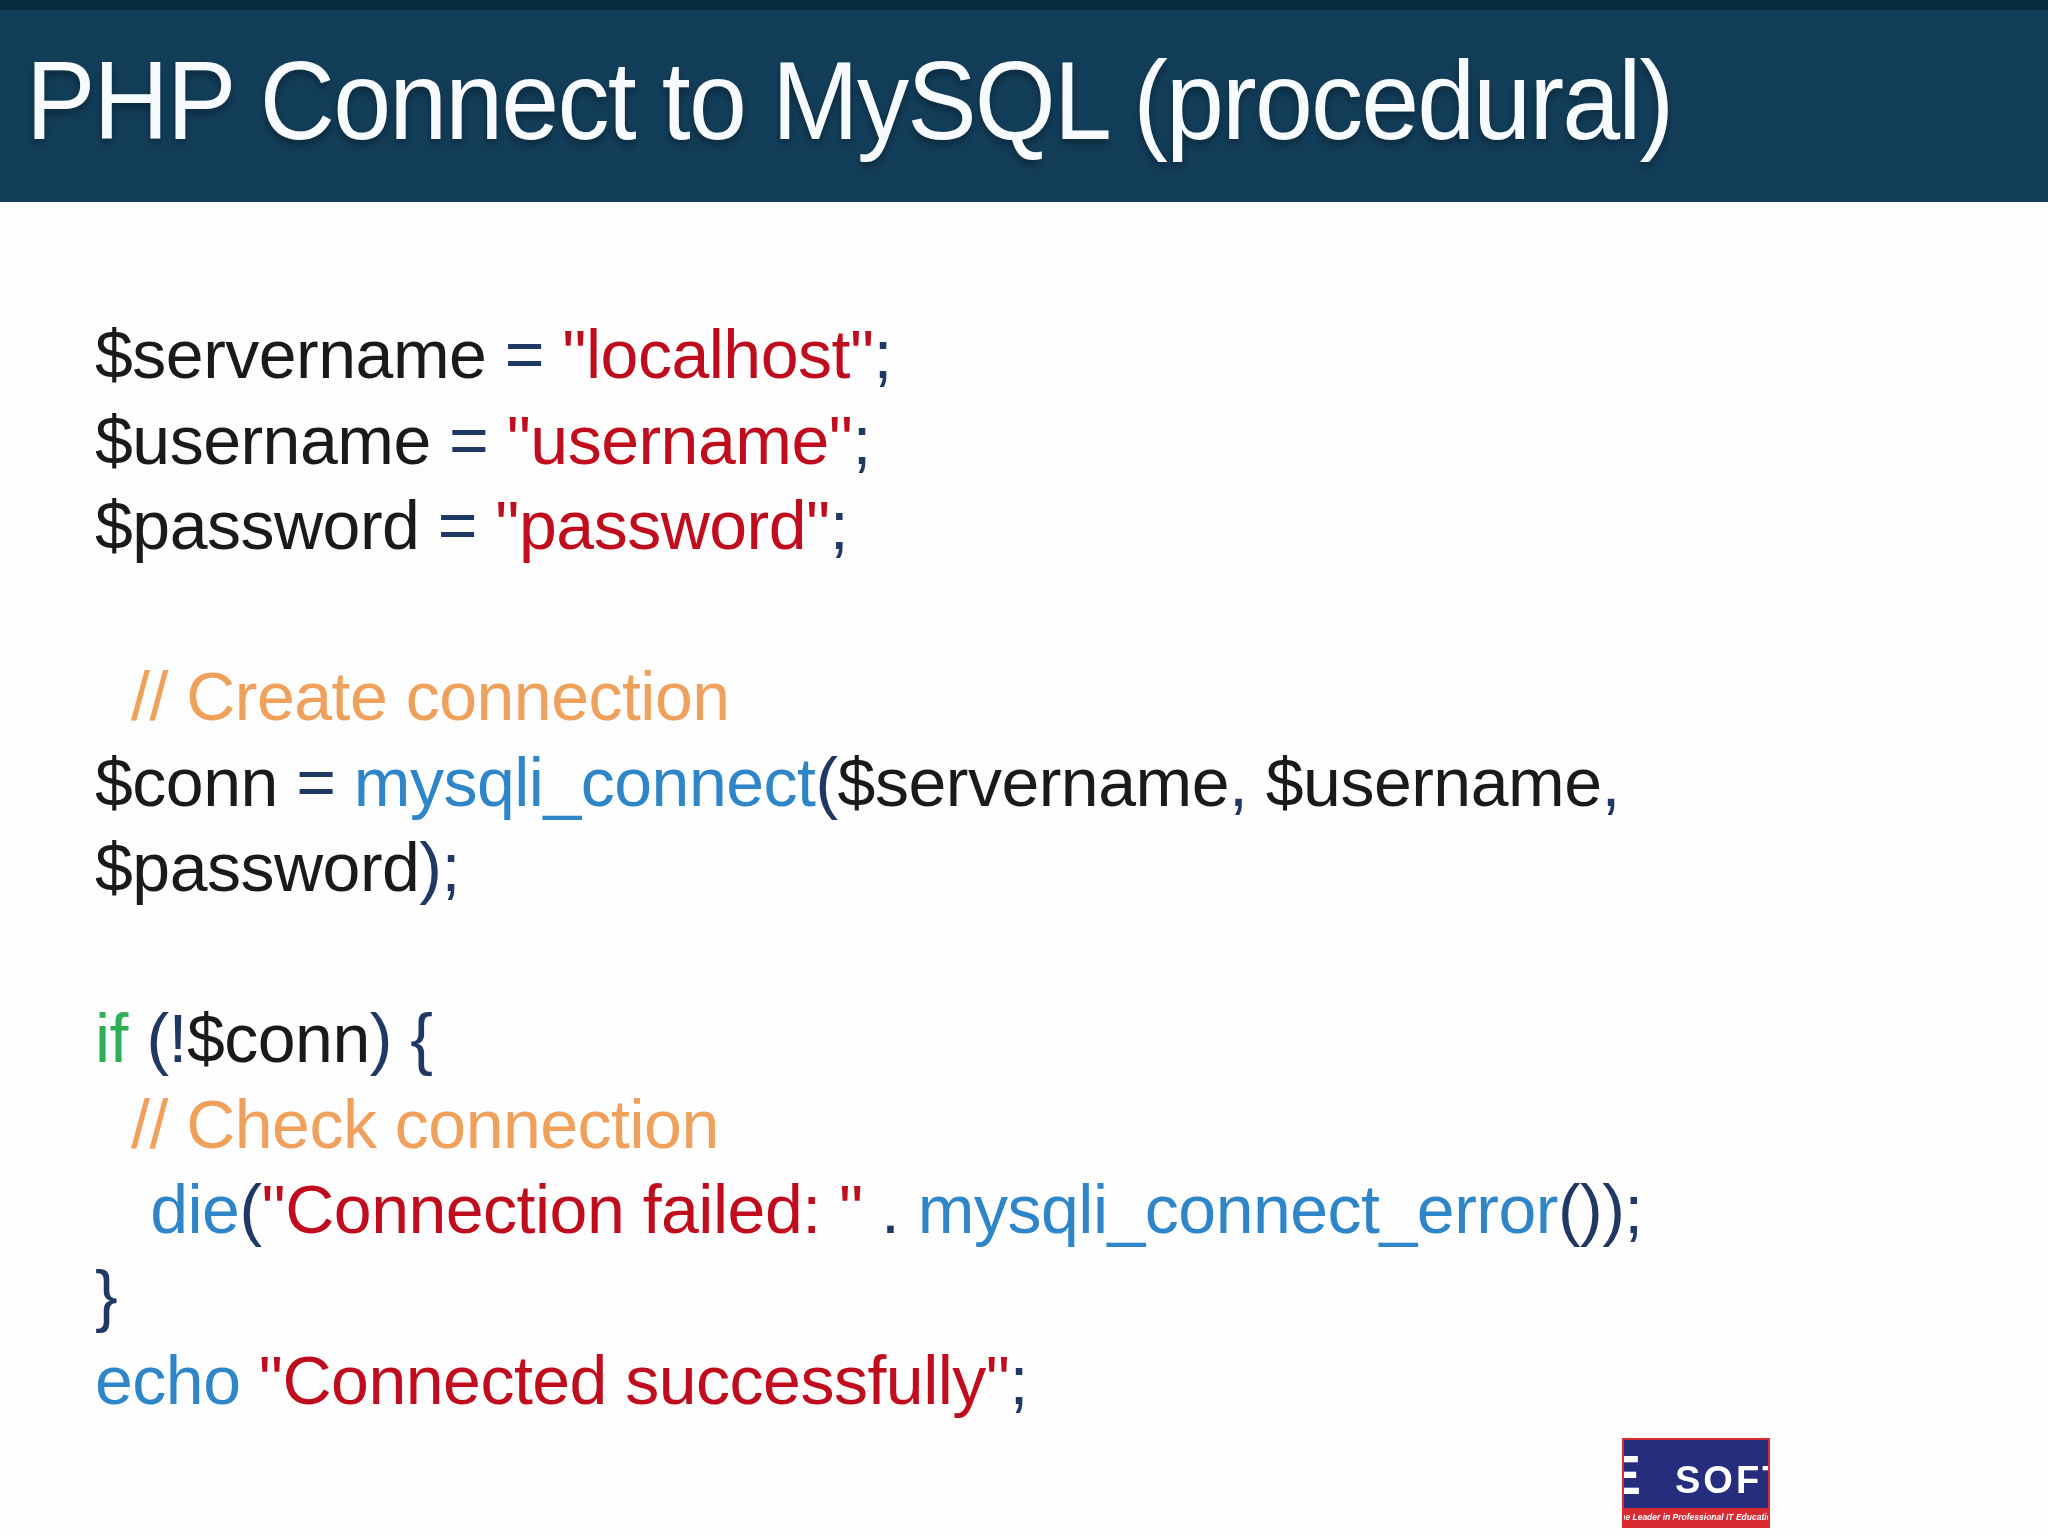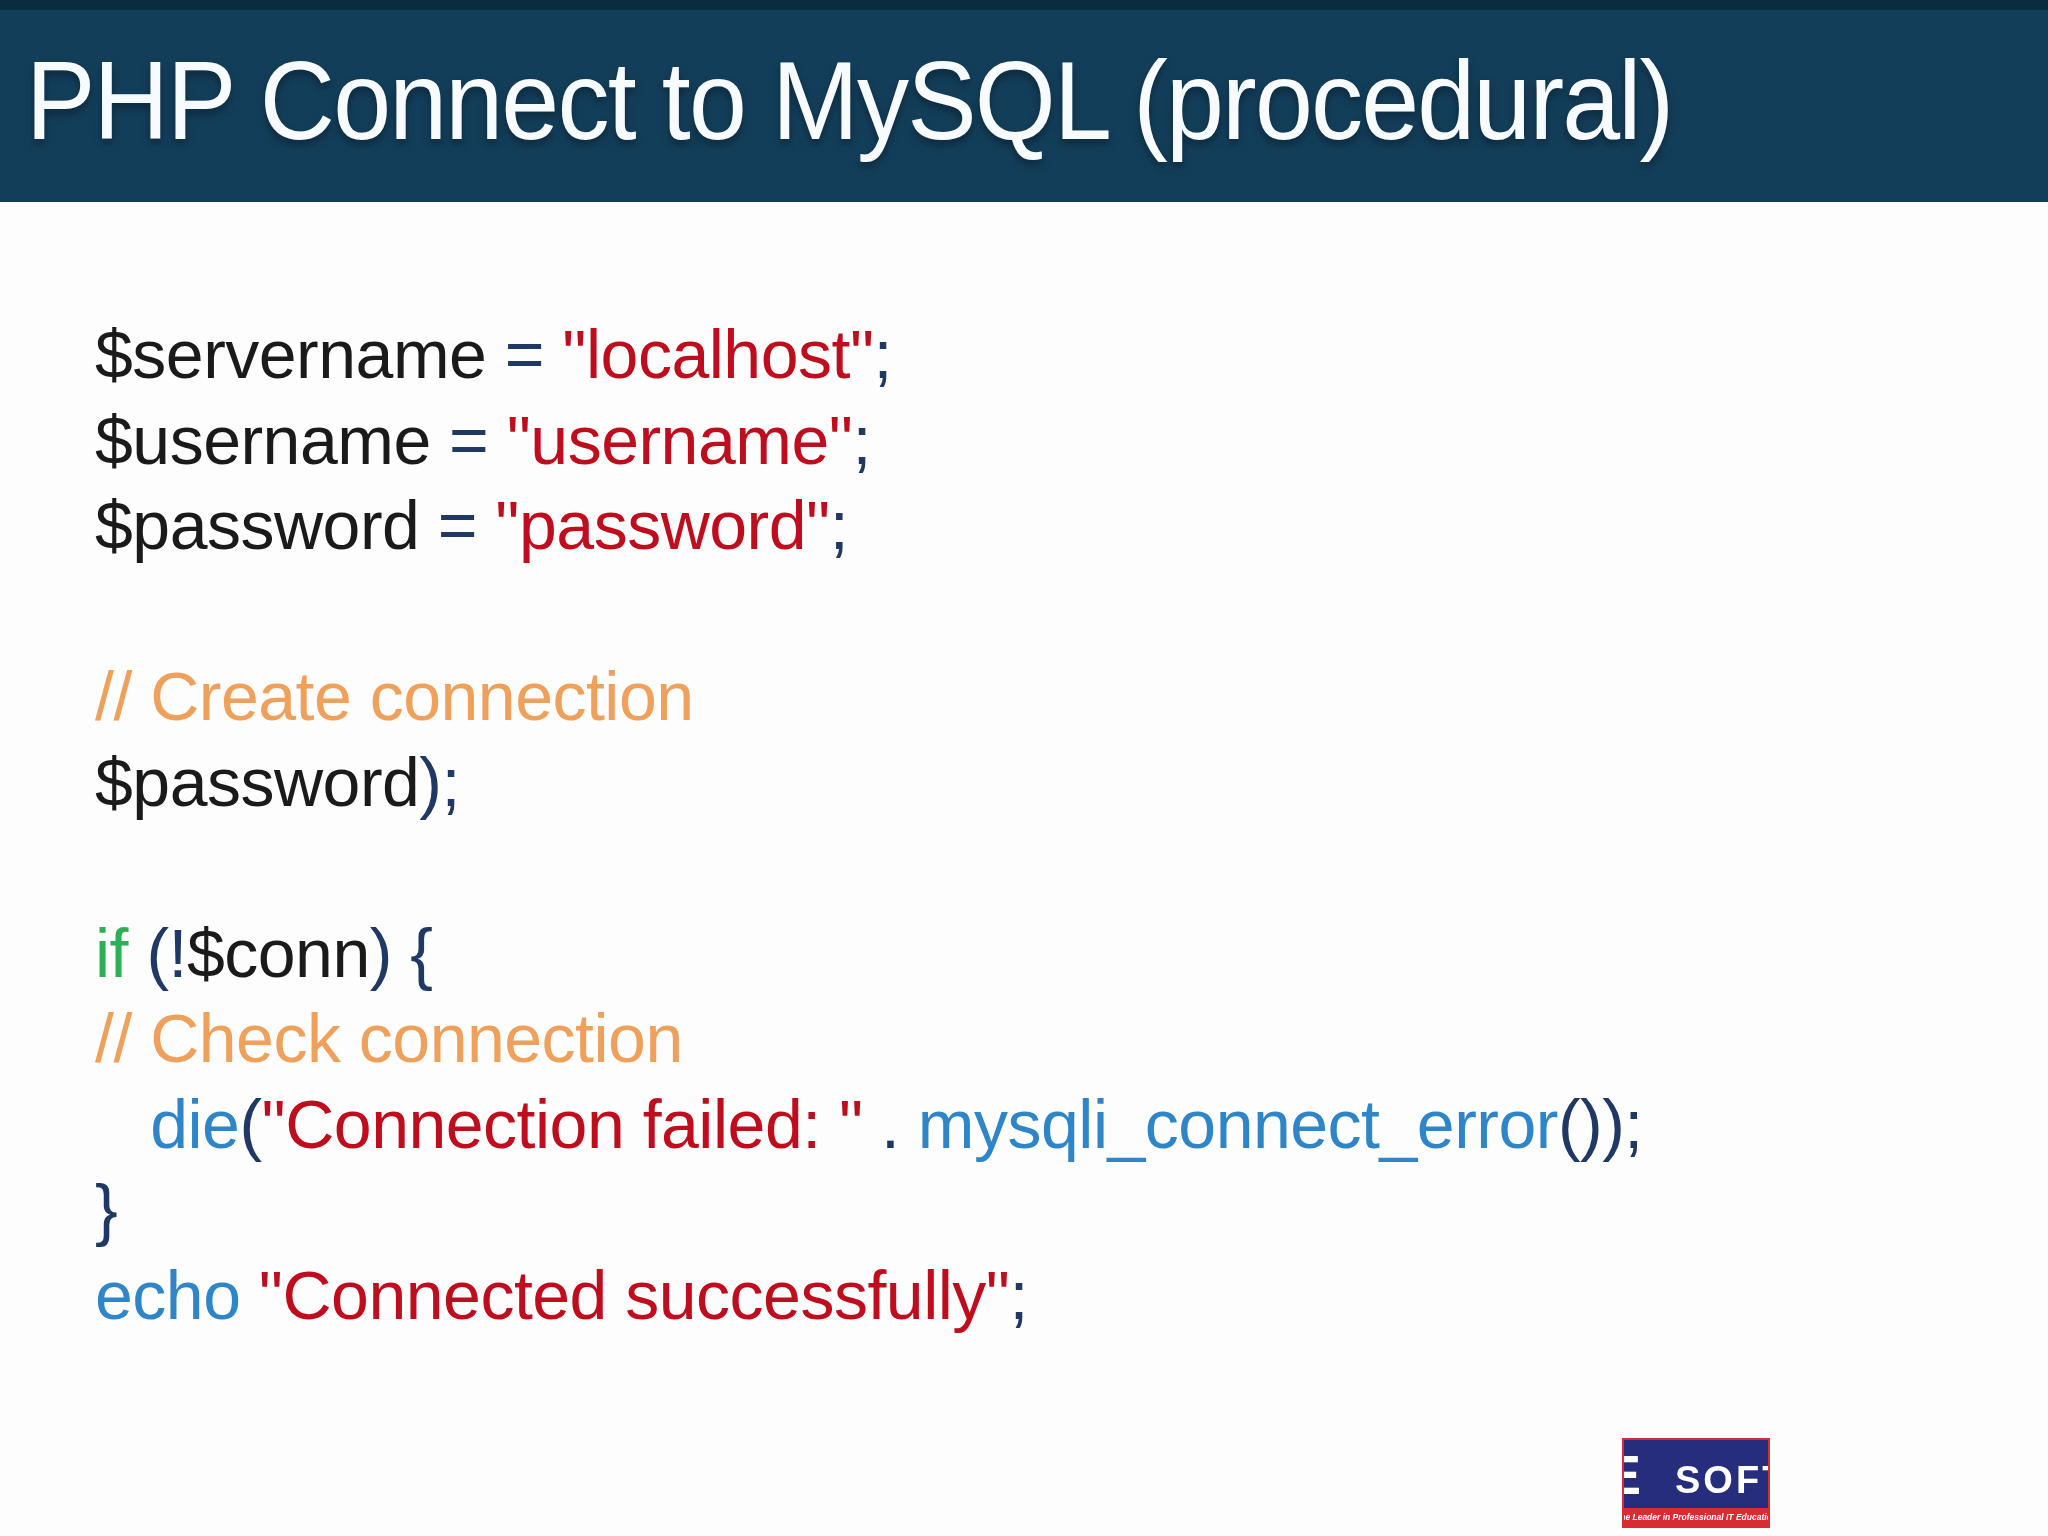--- a/index.html
+++ b/index.html
@@ -45,21 +45,21 @@
   .code-line {
     height: 85.5px;
     line-height: 85.5px;
     font-size: 68px;
     letter-spacing: -0.5px;
     white-space: pre;
   }
   .tok-v { color: var(--code_default, #1A1A1A); text-align: center; }
   .tok-o { color: var(--code_operator, #1F3864); }
   .tok-s { color: var(--code_string, #C00D1E); }
-  .tok-c { color: var(--code_comment, #EFA05A); }
+  .tok-c { color: var(--code_comment, #EFA05A); margin-left: 36px; }
   .tok-f { color: var(--code_function, #2E86C8); }
   .tok-k { color: var(--code_keyword, #2EAF55); }
 
   .logo {
     position: absolute;
     right: 10px;
     bottom: 8px;
     width: 148px;
     height: 90px;
     background: var(--logo_bg, #262D7D);
@@ -114,20 +114,21 @@
   <div class="header">
     <div class="title">PHP Connect to MySQL (procedural)</div>
   </div>
 
   <div class="code" id="code-block">
       <div class="code-line"><span class="tok-v">$servername </span><span class="tok-o">= </span><span class="tok-s">"localhost"</span><span class="tok-o">;</span></div>
       <div class="code-line"><span class="tok-v">$username </span><span class="tok-o">= </span><span class="tok-s">"username"</span><span class="tok-o">;</span></div>
       <div class="code-line"><span class="tok-v">$password </span><span class="tok-o">= </span><span class="tok-s">"password"</span><span class="tok-o">;</span></div>
       <div class="code-line"></div>
       <div class="code-line"><span class="tok-c">// Create connection</span></div>
+      <div class="code-line"><span class="tok-v">$conn </span><span class="tok-o">= </span><span class="tok-f">mysqli_connect</span><span class="tok-o">(</span><span class="tok-v">$servername</span><span class="tok-o">,</span><span class="tok-v"> $username</span><span class="tok-o">,</span></div>
       <div class="code-line"><span class="tok-v">$password</span><span class="tok-o">);</span></div>
       <div class="code-line"></div>
       <div class="code-line"><span class="tok-k">if </span><span class="tok-o">(!</span><span class="tok-v">$conn</span><span class="tok-o">) {</span></div>
       <div class="code-line"><span class="tok-c">// Check connection</span></div>
       <div class="code-line"><span class="tok-v">   </span><span class="tok-f">die</span><span class="tok-o">(</span><span class="tok-s">"Connection failed: "</span><span class="tok-o"> . </span><span class="tok-f">mysqli_connect_error</span><span class="tok-o">());</span></div>
       <div class="code-line"><span class="tok-o">}</span></div>
       <div class="code-line"><span class="tok-f">echo </span><span class="tok-s">"Connected successfully"</span><span class="tok-o">;</span></div>
     </div>
 
   <div class="logo">

